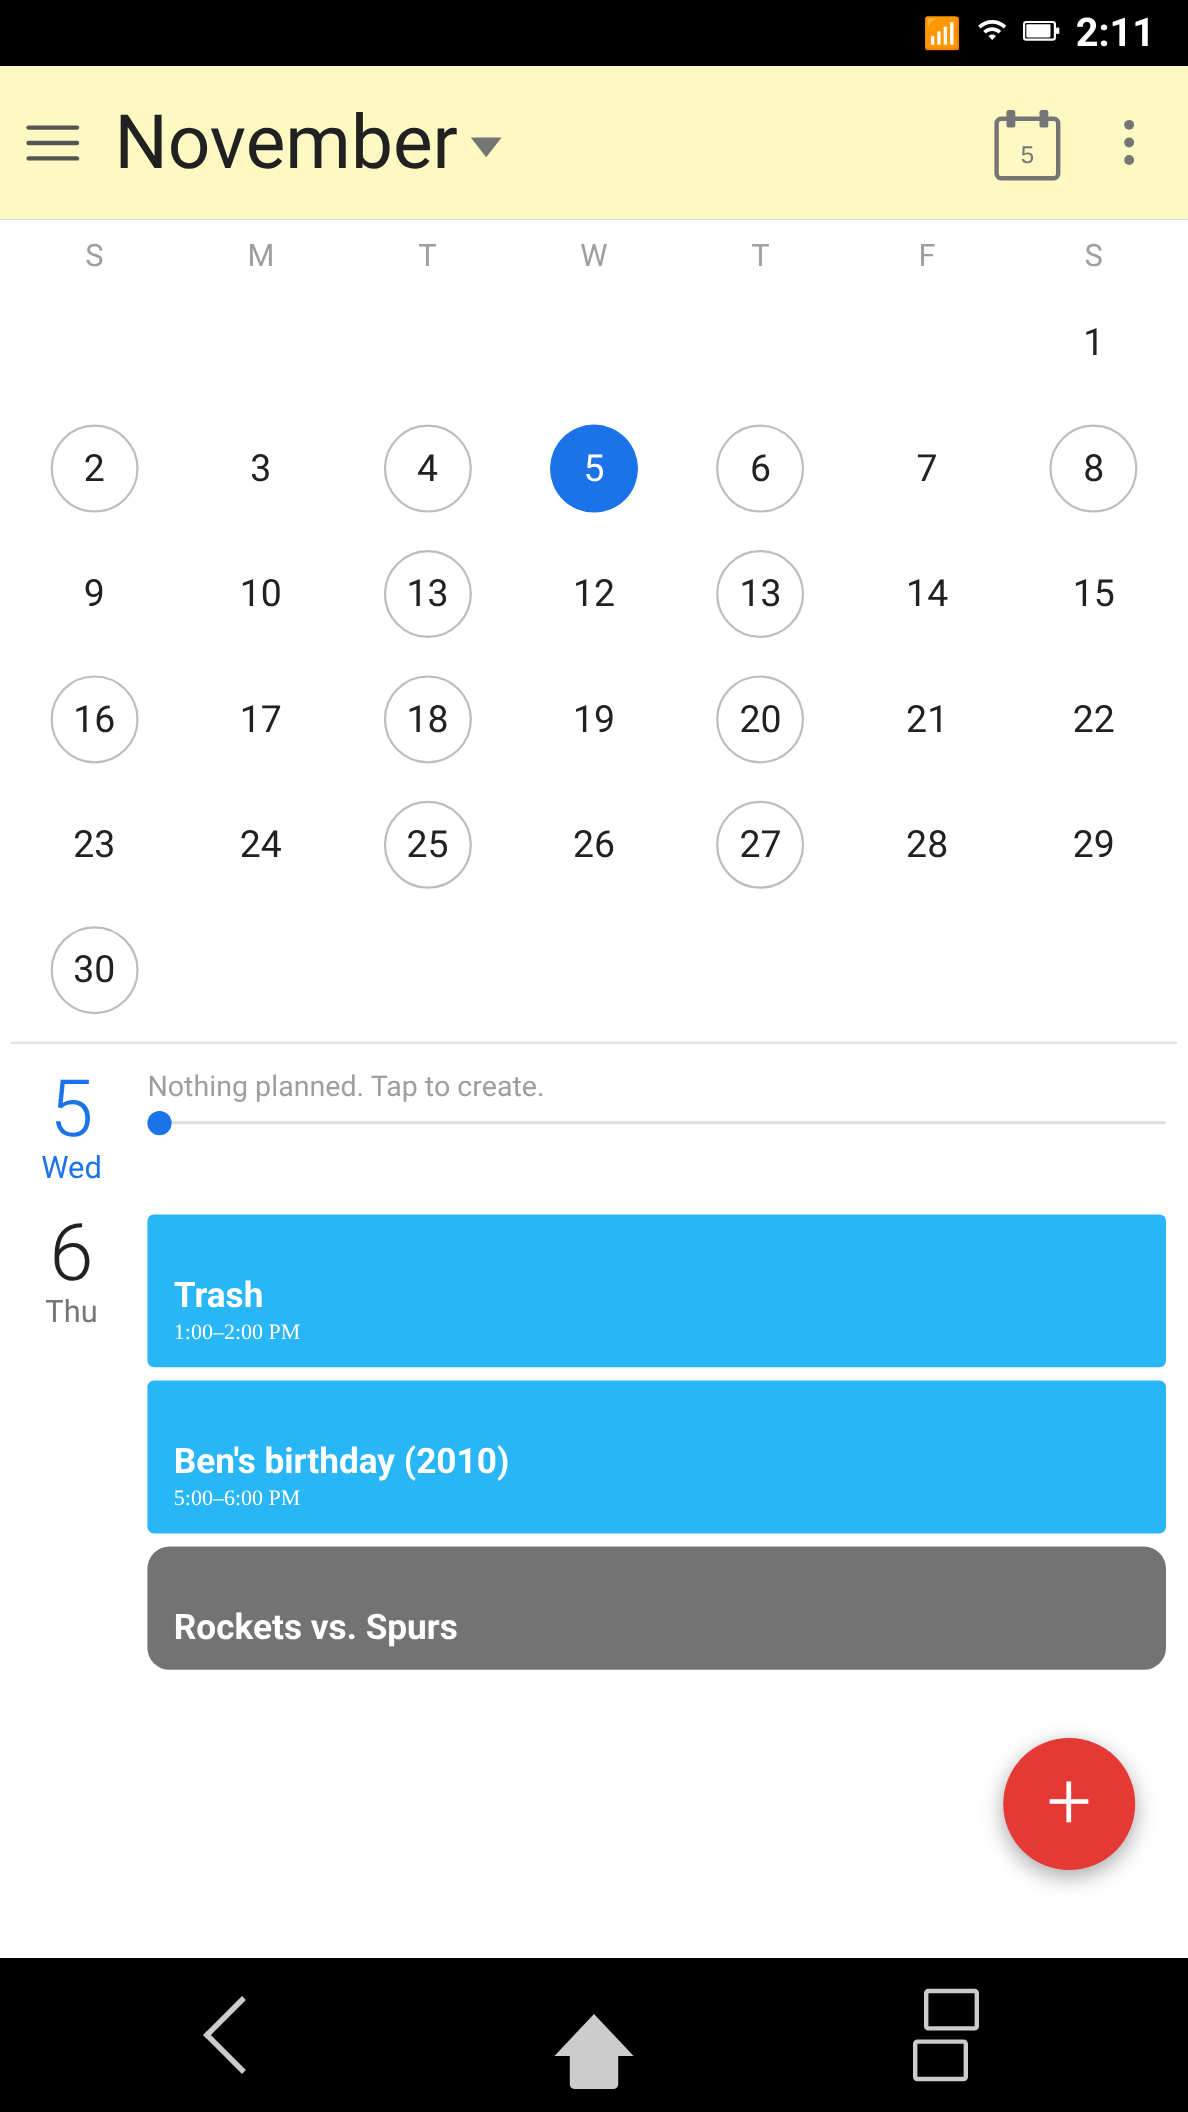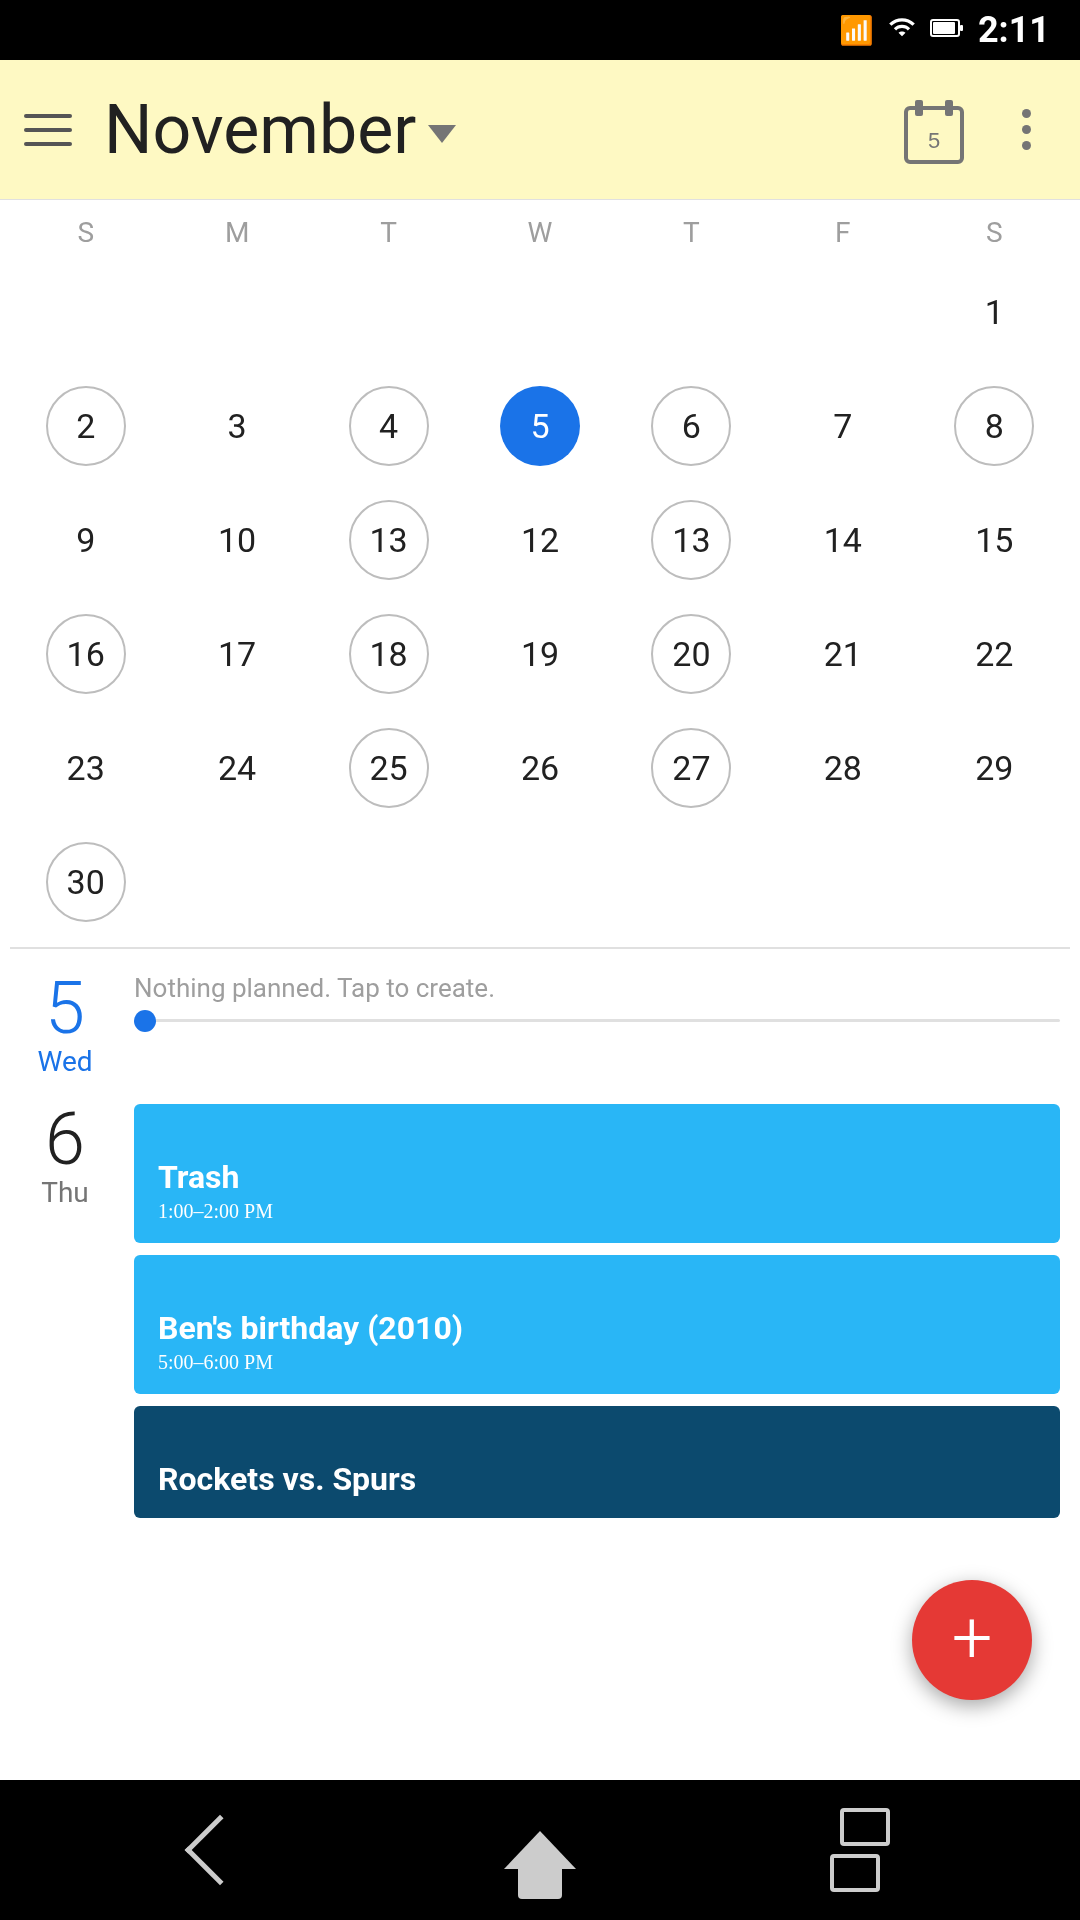--- a/index.html
+++ b/index.html
@@ -287,21 +287,22 @@
     .event-card {
       border-radius: 6px;
       padding: 22px 24px 20px 24px;
       margin-bottom: 12px;
       cursor: pointer;
     }
     .event-card.blue {
       background: #29b6f6;
     }
     .event-card.red {
-      background: #0c4a6e;
+      background: #737373;
+      border-radius: 20px;
     }
     .event-title {
       font-size: 32px;
       font-weight: 700;
       color: #fff;
       margin-top: 32px;
     }
     .event-time {
       font-size: 20px;
       color: #fff;

